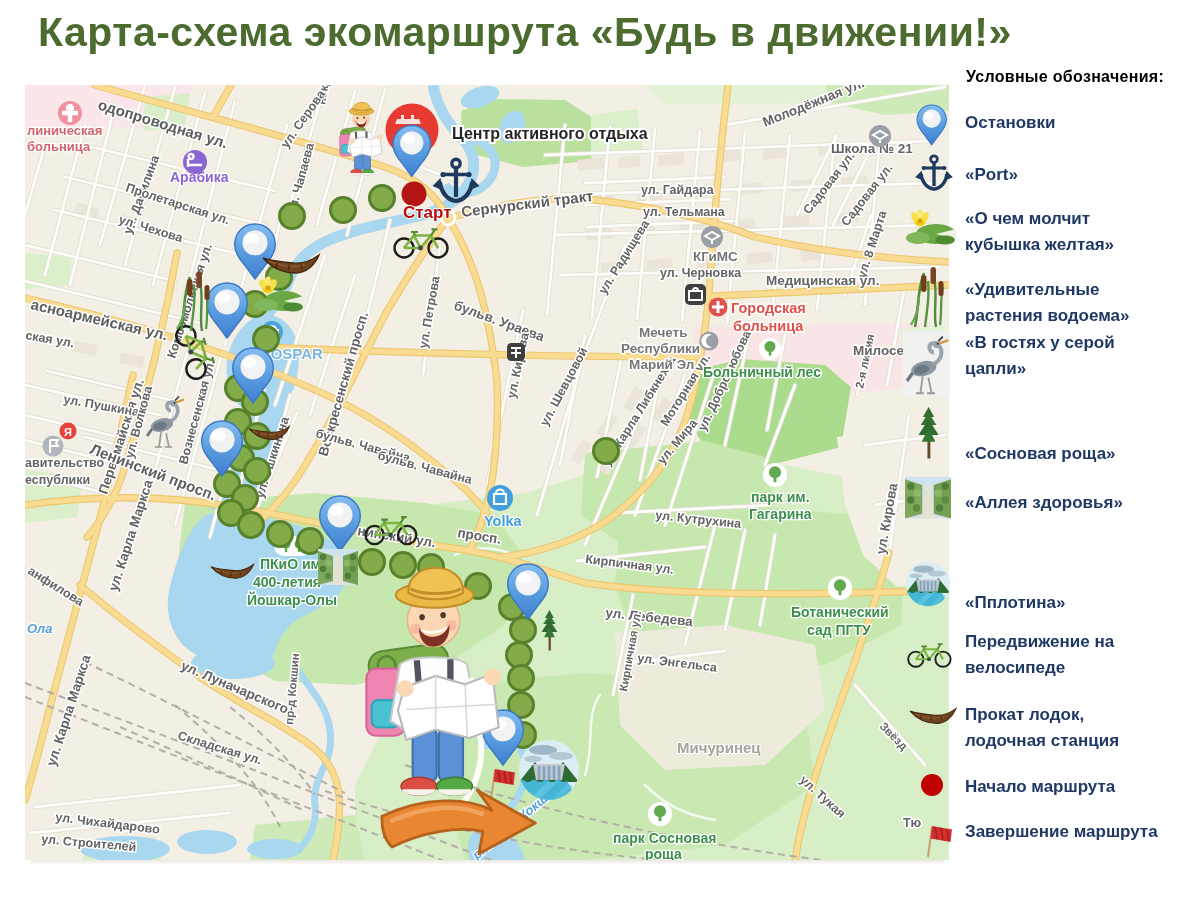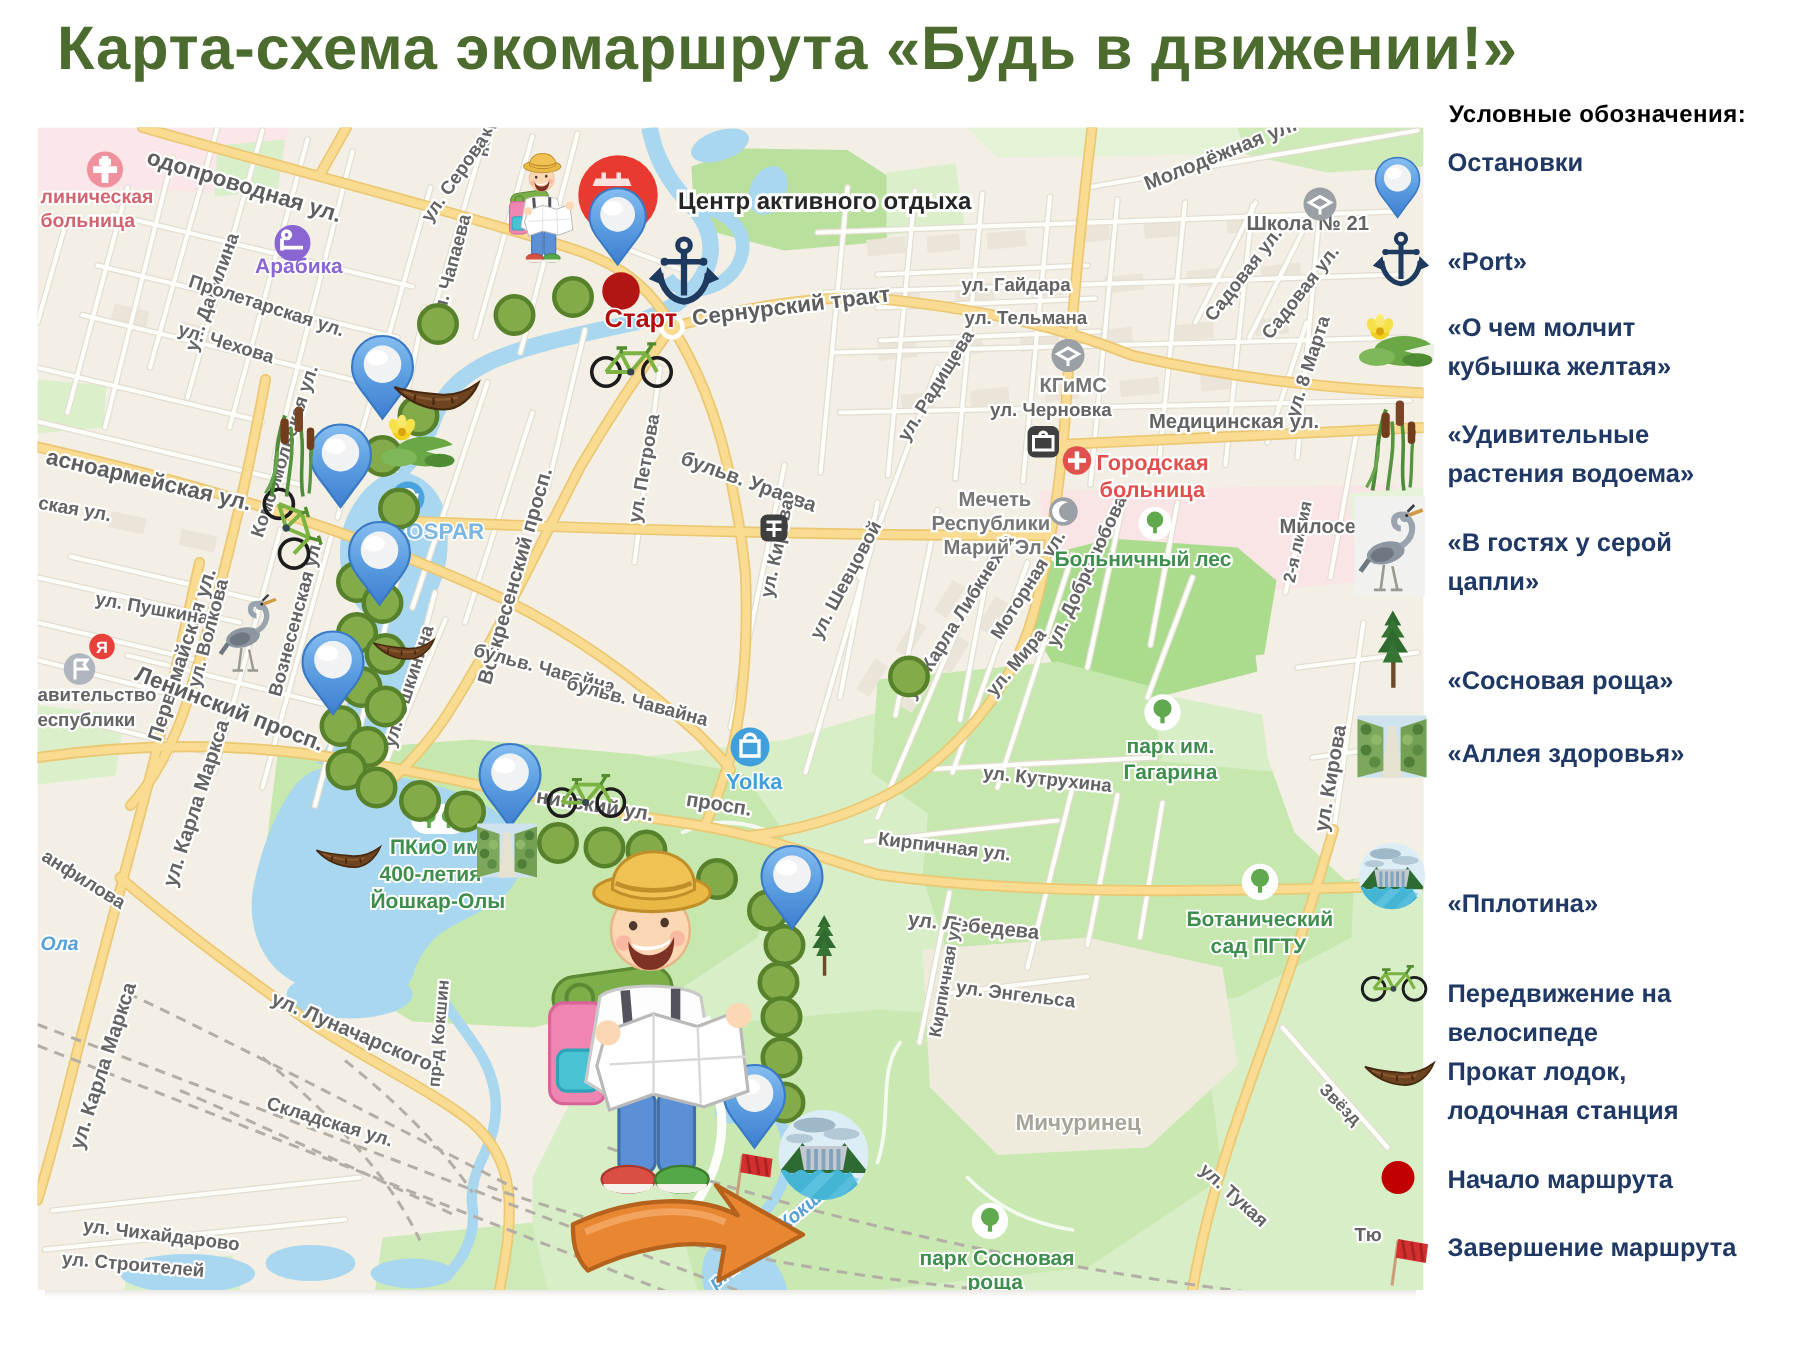--- a/index.html
+++ b/index.html
@@ -571,29 +571,29 @@
 <use href="#pine" transform="translate(513,525) scale(0.88)"></use>
 <use href="#alley" transform="translate(293,464)"></use>
 <use href="#dam" transform="translate(524,685)"></use>
 <use href="#rflag" transform="translate(462,680)"></use>
 <use href="#hiker" transform="translate(312,12) scale(0.335)"></use>
 <use href="#hiker" transform="translate(333,466) scale(1.05)"></use>
 <use href="#arrow" transform="translate(478,694) scale(-1.15,1.15) rotate(14)"></use>
 </g>
 </svg>
 <div id="lghead">Условные обозначения:</div>
-<div class="lg" style="top:96px">Остановки</div>
+<div class="lg" style="top:110px">Остановки</div>
 <div class="lg" style="top:162px">«Port»</div>
 <div class="lg" style="top:206px">«О чем молчит<br>кубышка желтая»</div>
 <div class="lg" style="top:277px">«Удивительные<br>растения водоема»</div>
-<div class="lg" style="top:349px">«В гостях у серой<br>цапли»</div>
+<div class="lg" style="top:330px">«В гостях у серой<br>цапли»</div>
 <div class="lg" style="top:441px">«Сосновая роща»</div>
 <div class="lg" style="top:490px">«Аллея здоровья»</div>
 <div class="lg" style="top:590px">«Пплотина»</div>
-<div class="lg" style="top:650px">Передвижение на<br>велосипеде</div>
+<div class="lg" style="top:629px">Передвижение на<br>велосипеде</div>
 <div class="lg" style="top:702px">Прокат лодок,<br>лодочная станция</div>
 <div class="lg" style="top:774px">Начало маршрута</div>
 <div class="lg" style="top:819px">Завершение маршрута</div>
 <svg class="ic" id="lgicons" style="left:897px;top:95px" width="70" height="770" viewBox="0 0 70 770">
 <use href="#pin" transform="translate(20,10) scale(1.05)"></use>
 <use href="#anchor" transform="translate(21,59) scale(0.8)"></use>
 <use href="#lily" transform="translate(8,114)"></use>
 <use href="#catt" transform="translate(12,172)"></use>
 <rect x="6" y="236" width="47" height="66" fill="#f1f1ef"></rect>
 <use href="#heron" transform="translate(10,240) scale(1.12)"></use>

